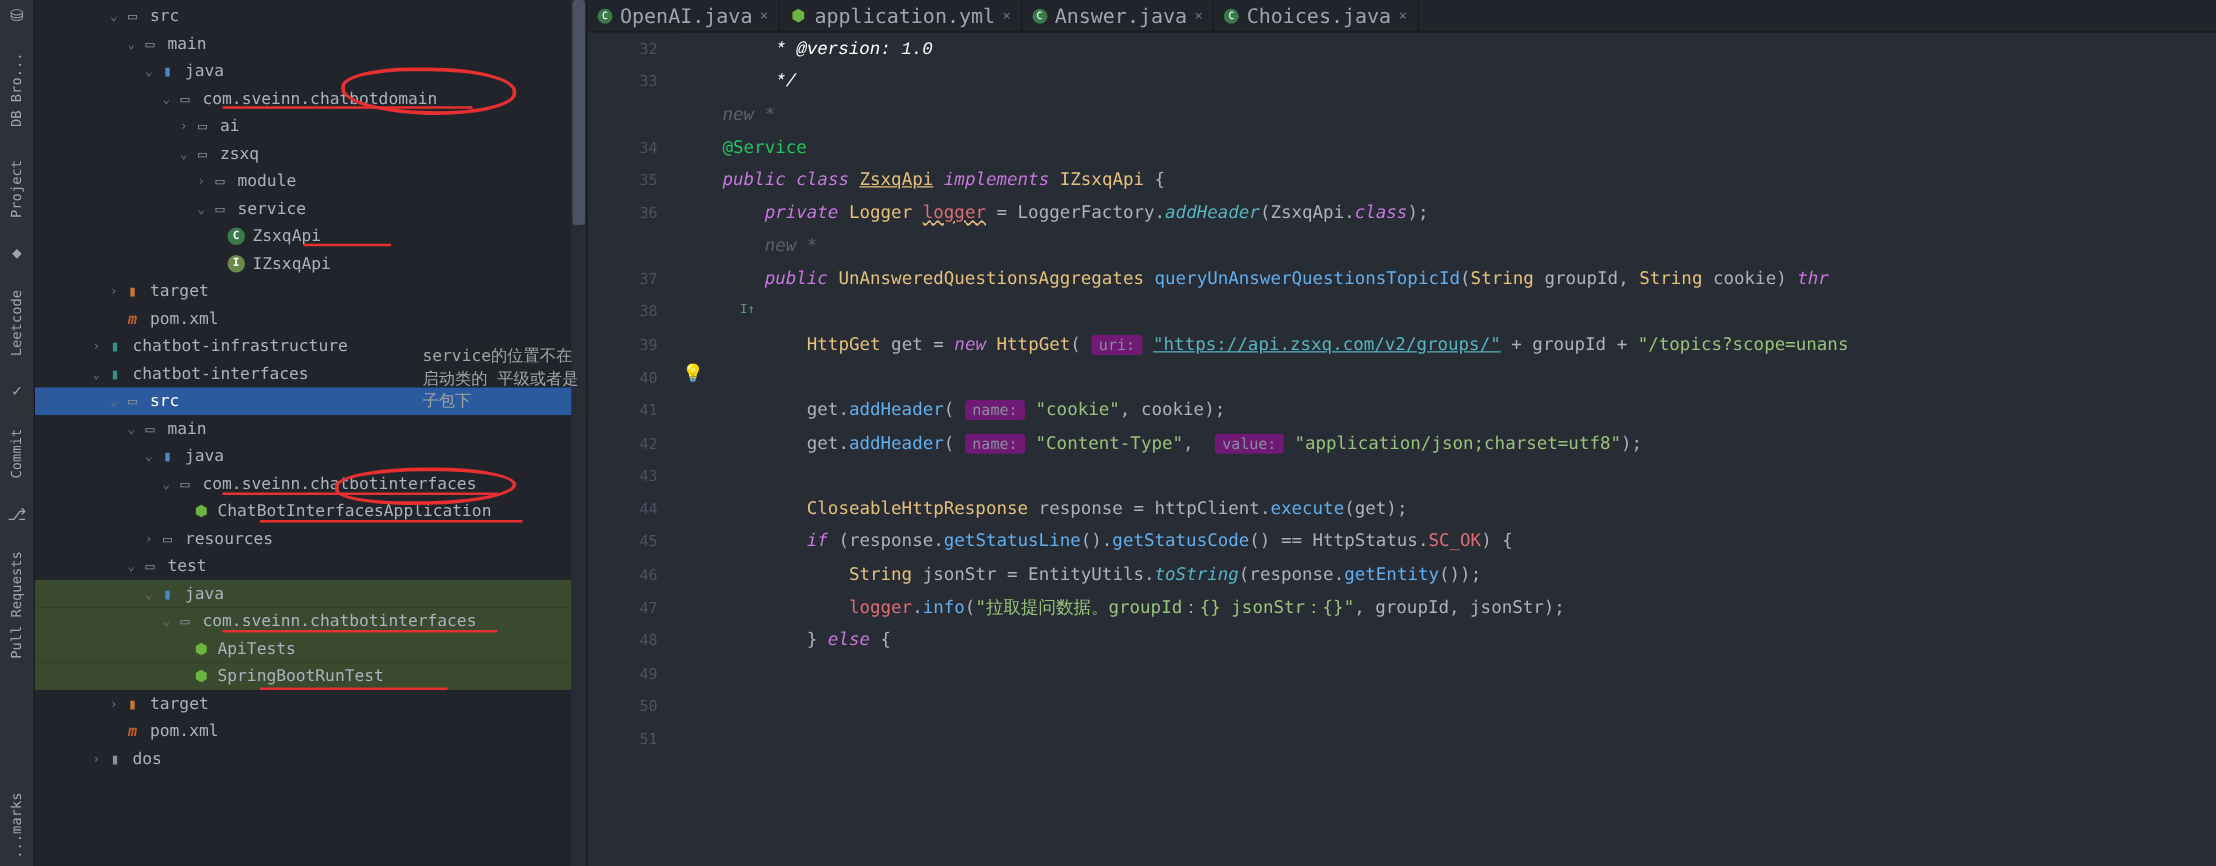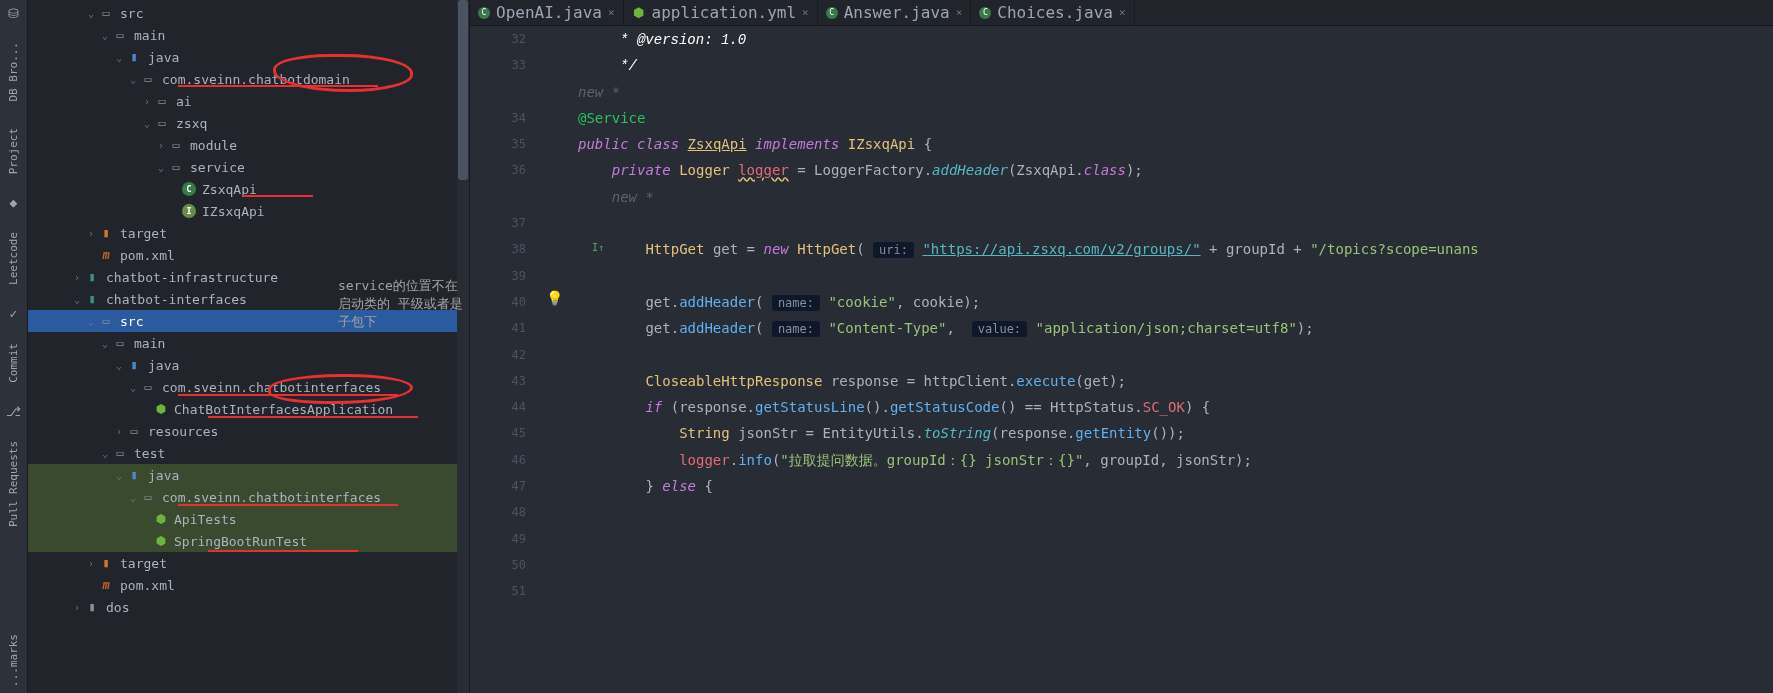--- a/index.html
+++ b/index.html
@@ -204,21 +204,21 @@
 .mth { color: #61afef; }
 .mth-i { color: #56b6c2; font-style: italic; }
 .str { color: #98c379; }
 .cm2 { color: #ffffff; font-style: italic; font-family: Liberation Mono, monospace; }
 .an { color: #22c55e; }
 .pl { color: #abb2bf; }
 .fld { color: #e06c75; }
 .ul { text-decoration: underline; }
 .warn { text-decoration: underline wavy #e5c07b; }
 .hint {
-  background: #0f172a;
+  background: #701a75;
   color: #868e9c;
   padding: 1px 6px;
   border-radius: 3px;
   font-size: 12px;
   font-style: normal;
 }
 .ghost { color: #5c6370; font-style: italic; }
 .bulb {
   position: absolute;
   color: #e5c07b;
@@ -462,20 +462,21 @@
     <div class="gutter-icon impl-icon" style="top: 216.4px;">I↑</div>
       </div>
     <div class="code" id="code">
         <div class="line">    <span class="cm2"> * @version: 1.0</span></div>
         <div class="line">    <span class="cm2"> */</span></div>
         <div class="line"><span class="ghost">new *</span></div>
         <div class="line"><span class="an">@Service</span></div>
         <div class="line"><span class="k">public</span> <span class="k">class</span> <span class="cls ul">ZsxqApi</span> <span class="k">implements</span> <span class="cls">IZsxqApi</span> <span class="pl">{</span></div>
         <div class="line">    <span class="k">private</span> <span class="cls">Logger</span> <span class="fld warn">logger</span><span class="pl"> = LoggerFactory.</span><span class="mth-i">addHeader</span><span class="pl">(ZsxqApi.</span><span class="k">class</span><span class="pl">);</span></div>
         <div class="line">    <span class="ghost">new *</span></div>
+        <div class="line">    <span class="k">public</span> <span class="cls">UnAnsweredQuestionsAggregates</span> <span class="mth">queryUnAnswerQuestionsTopicId</span><span class="pl">(</span><span class="cls">String</span> <span class="pl">groupId, </span><span class="cls">String</span> <span class="pl">cookie) </span><span class="k">thr</span></div>
         <div class="line"></div>
         <div class="line">        <span class="cls">HttpGet</span> <span class="pl">get</span><span class="pl"> = </span><span class="k">new</span> <span class="cls">HttpGet</span><span class="pl">( </span><span class="hint">uri:</span> <span class="str link">"https://api.zsxq.com/v2/groups/"</span><span class="pl"> + groupId + </span><span class="str">"/topics?scope=unans</span></div>
         <div class="line"></div>
         <div class="line">        <span class="pl">get.</span><span class="mth">addHeader</span><span class="pl">( </span><span class="hint">name:</span> <span class="str">"cookie"</span><span class="pl">, cookie);</span></div>
         <div class="line">        <span class="pl">get.</span><span class="mth">addHeader</span><span class="pl">( </span><span class="hint">name:</span> <span class="str">"Content-Type"</span><span class="pl">, </span> <span class="hint">value:</span> <span class="str">"application/json;charset=utf8"</span><span class="pl">);</span></div>
         <div class="line"></div>
         <div class="line">        <span class="cls">CloseableHttpResponse</span> <span class="pl">response</span><span class="pl"> = httpClient.</span><span class="mth">execute</span><span class="pl">(get);</span></div>
         <div class="line">        <span class="k">if</span><span class="pl"> (response.</span><span class="mth">getStatusLine</span><span class="pl">().</span><span class="mth">getStatusCode</span><span class="pl">() == HttpStatus.</span><span class="fld">SC_OK</span><span class="pl">) {</span></div>
         <div class="line">            <span class="cls">String</span> <span class="pl">jsonStr</span><span class="pl"> = EntityUtils.</span><span class="mth-i">toString</span><span class="pl">(response.</span><span class="mth">getEntity</span><span class="pl">());</span></div>
         <div class="line">            <span class="fld">logger</span><span class="pl">.</span><span class="mth">info</span><span class="pl">(</span><span class="str">"拉取提问数据。groupId：{} jsonStr：{}"</span><span class="pl">, groupId, jsonStr);</span></div>

